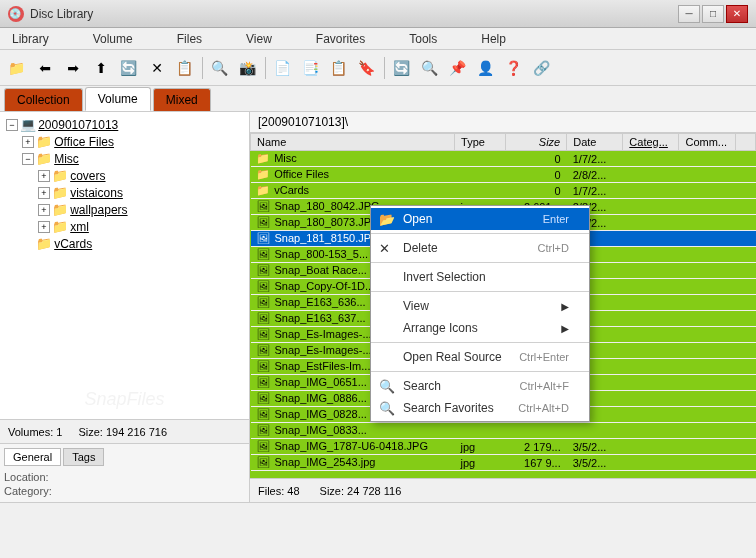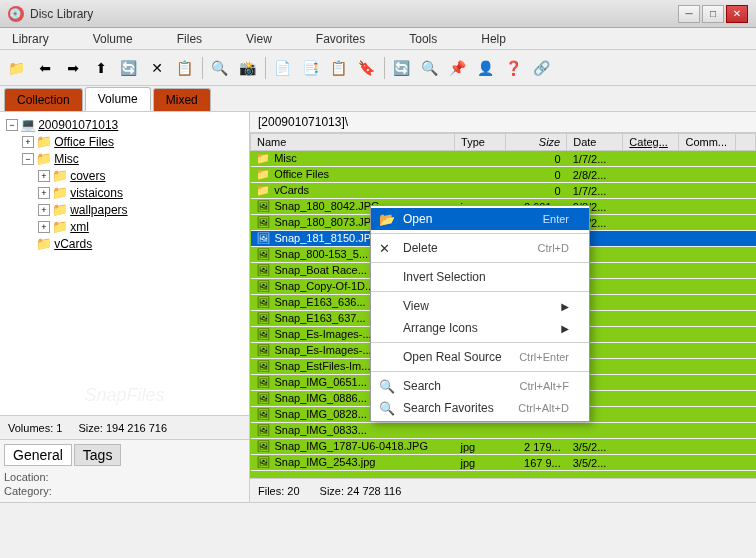--- a/index.html
+++ b/index.html
@@ -37,21 +37,21 @@
     .tree-node { display: flex; align-items: center; gap: 2px; padding: 1px 2px; cursor: pointer; white-space: nowrap; font-size: 12px; }
     .tree-toggle { width: 12px; height: 12px; border: 1px solid #999; display: flex; align-items: center; justify-content: center; font-size: 9px; cursor: pointer; flex-shrink: 0; }
     .tree-icon { font-size: 13px; flex-shrink: 0; }
     .tree-label { font-size: 12px; text-decoration: underline; }
     .tree-children { padding-left: 16px; }
     .status-bar-left { height: 24px; background: #f0f0f0; border-top: 1px solid #ccc; display: flex; align-items: center; padding: 11px 8px; gap: 16px; font-size: 11px; }
     
     
     .info-panel { border-top: 1px solid #ccc; background: #f5f5f5; padding: 4px; }
     .info-tabs { display: flex; gap: 2px; margin-bottom: 4px; }
-    .info-tab { padding: 2px 8px; border: 1px solid #bbb; background: #e0e0e0; cursor: pointer; font-size: 14px; }
+    .info-tab { padding: 2px 8px; border: 1px solid #bbb; background: #e0e0e0; cursor: pointer; font-size: 11px; }
     .info-tab.active { background: white; }
     .info-row { display: flex; align-items: center; gap: 4px; padding: 1px 0; font-size: 11px; }
     .info-label { color: #555; width: 60px; flex-shrink: 0; }
     .info-value { color: #333; }
     
     
     .right-panel { flex: 1; display: flex; flex-direction: column; background: #84cc16; }
     .path-bar { background: #f5f5f5; padding: 3px 8px; border-bottom: 1px solid #ccc; font-size: 12px; }
     .file-list { flex: 1; overflow: auto; }
     .file-table { width: 100%; border-collapse: collapse; }
@@ -405,21 +405,21 @@
               <td>3/5/2...</td>
               <td></td>
               <td></td>
               <td></td>
             </tr>
           </tbody>
       </table>
     </div>
 
     <div class="status-bar-right">
-      <span>Files: 20</span>
+      <span>Files: 48</span>
       <span>Size: 24 728 116</span>
     </div>
   </div>
 </div>
 
 <div class="bottom-status">
   <span></span>
 </div>
 
 <div class="context-menu" id="context-menu" style="left:370px; top:205px;">

